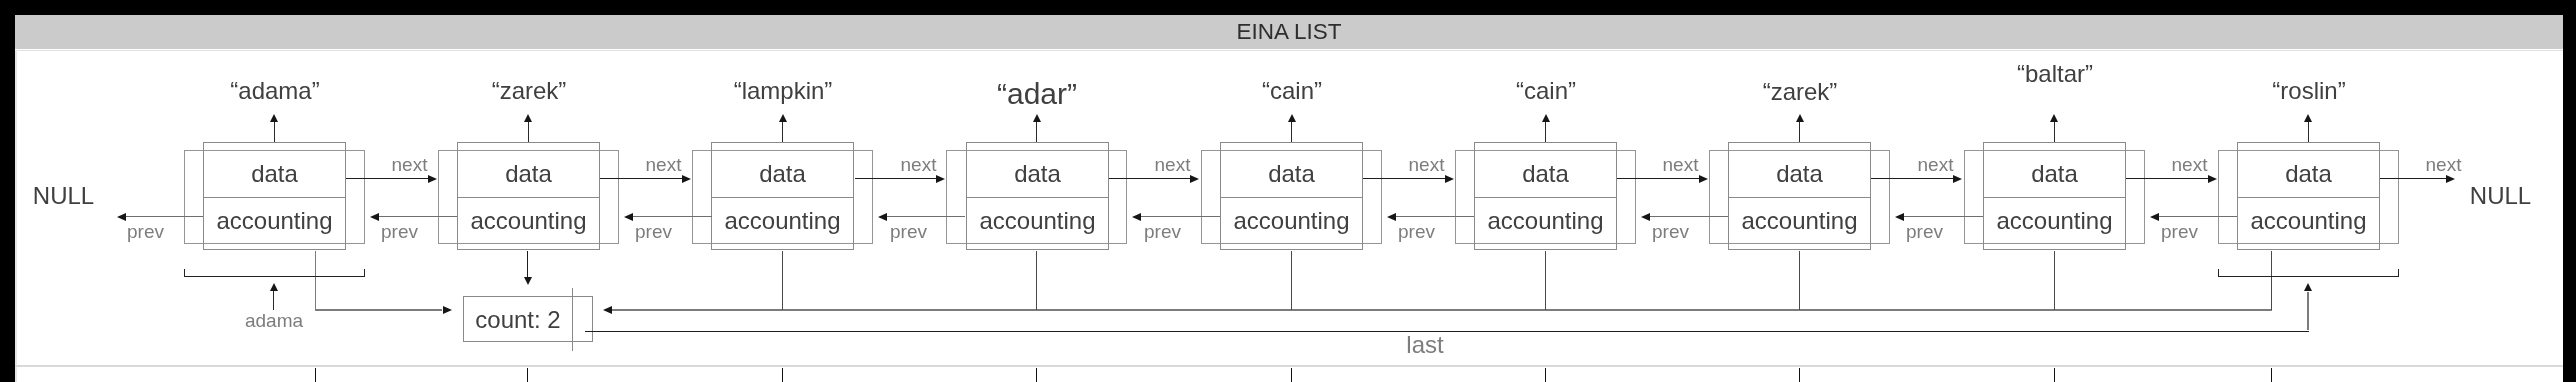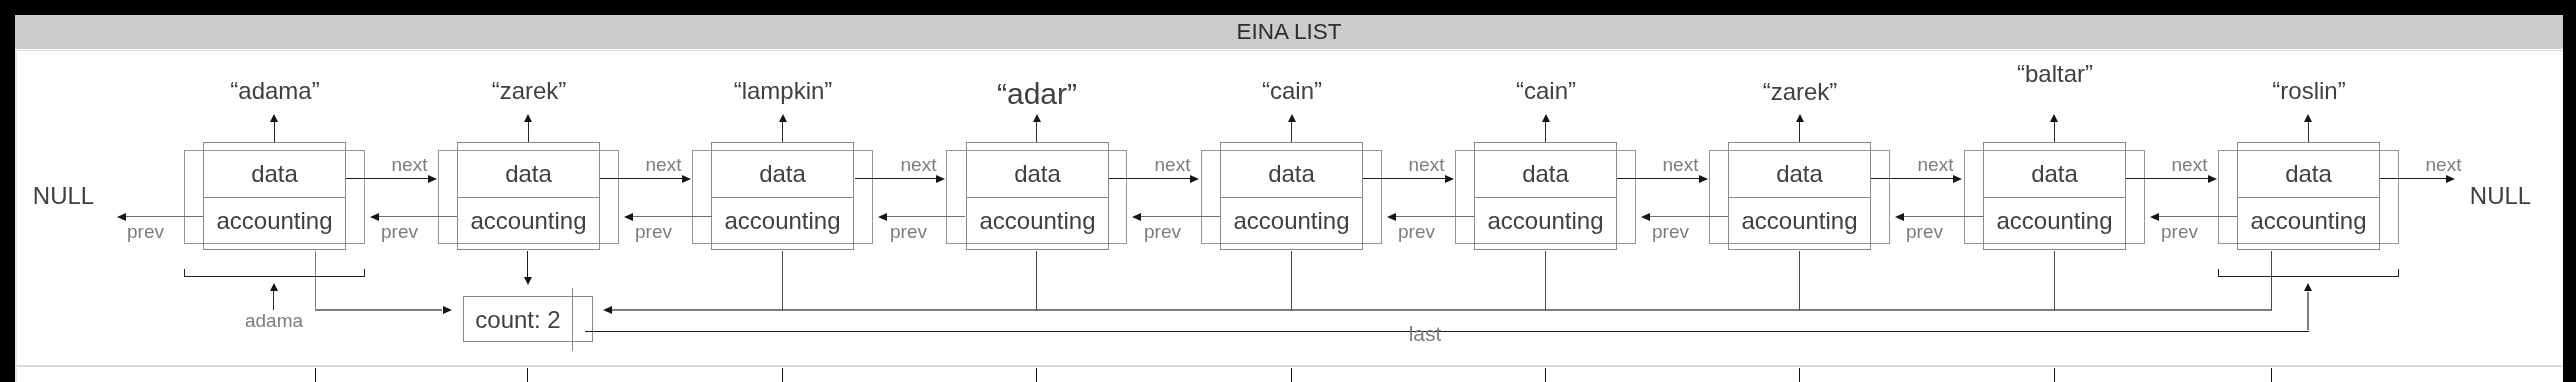--- a/index.html
+++ b/index.html
@@ -43,21 +43,21 @@
   <div class="vline" style="left:572px;top:288px;height:63px;"></div>
   <div class="txt" style="left:463px;top:308px;width:110px;font-size:24px;">count: 2</div>
 
   <div class="vline" style="left:273px;top:291px;height:18.6px;background:#2a2a2a;"></div>
   <div class="ah ah-up" style="left:270px;top:283px;"></div>
   <div class="txt gray" style="left:240px;top:311px;width:68px;font-size:19px;">adama</div>
 
   <div class="hline" style="left:585px;top:331px;width:1724px;background:#1d1d1d;"></div>
   <div class="vline" style="left:2307px;top:292px;height:38px;width:1.7px;background:#7c7c7c;"></div>
   <div class="ah ah-up" style="left:2304px;top:283px;"></div>
-  <div class="txt gray" style="left:1391px;top:323px;width:68px;font-size:21px;">last</div>
+  <div class="txt gray" style="left:1391px;top:333px;width:68px;font-size:24px;">last</div>
 
   <div class="abs" style="left:612px;top:309px;width:1660px;height:1.7px;background:#7c7c7c;"></div>
   <div class="ah ah-left" style="left:603px;top:306px;"></div>
 
   <div class="vline" style="left:315px;top:251px;height:59px;background:#7c7c7c;"></div>
   <div class="abs" style="left:315px;top:309px;width:127px;height:1.7px;background:#7c7c7c;"></div>
   <div class="ah ah-right" style="left:443px;top:306px;"></div>
 
   <div class="vline" style="left:527px;top:251px;height:26px;background:#1d1d1d;"></div>
   <div class="ah ah-down" style="left:524px;top:277px;"></div>

